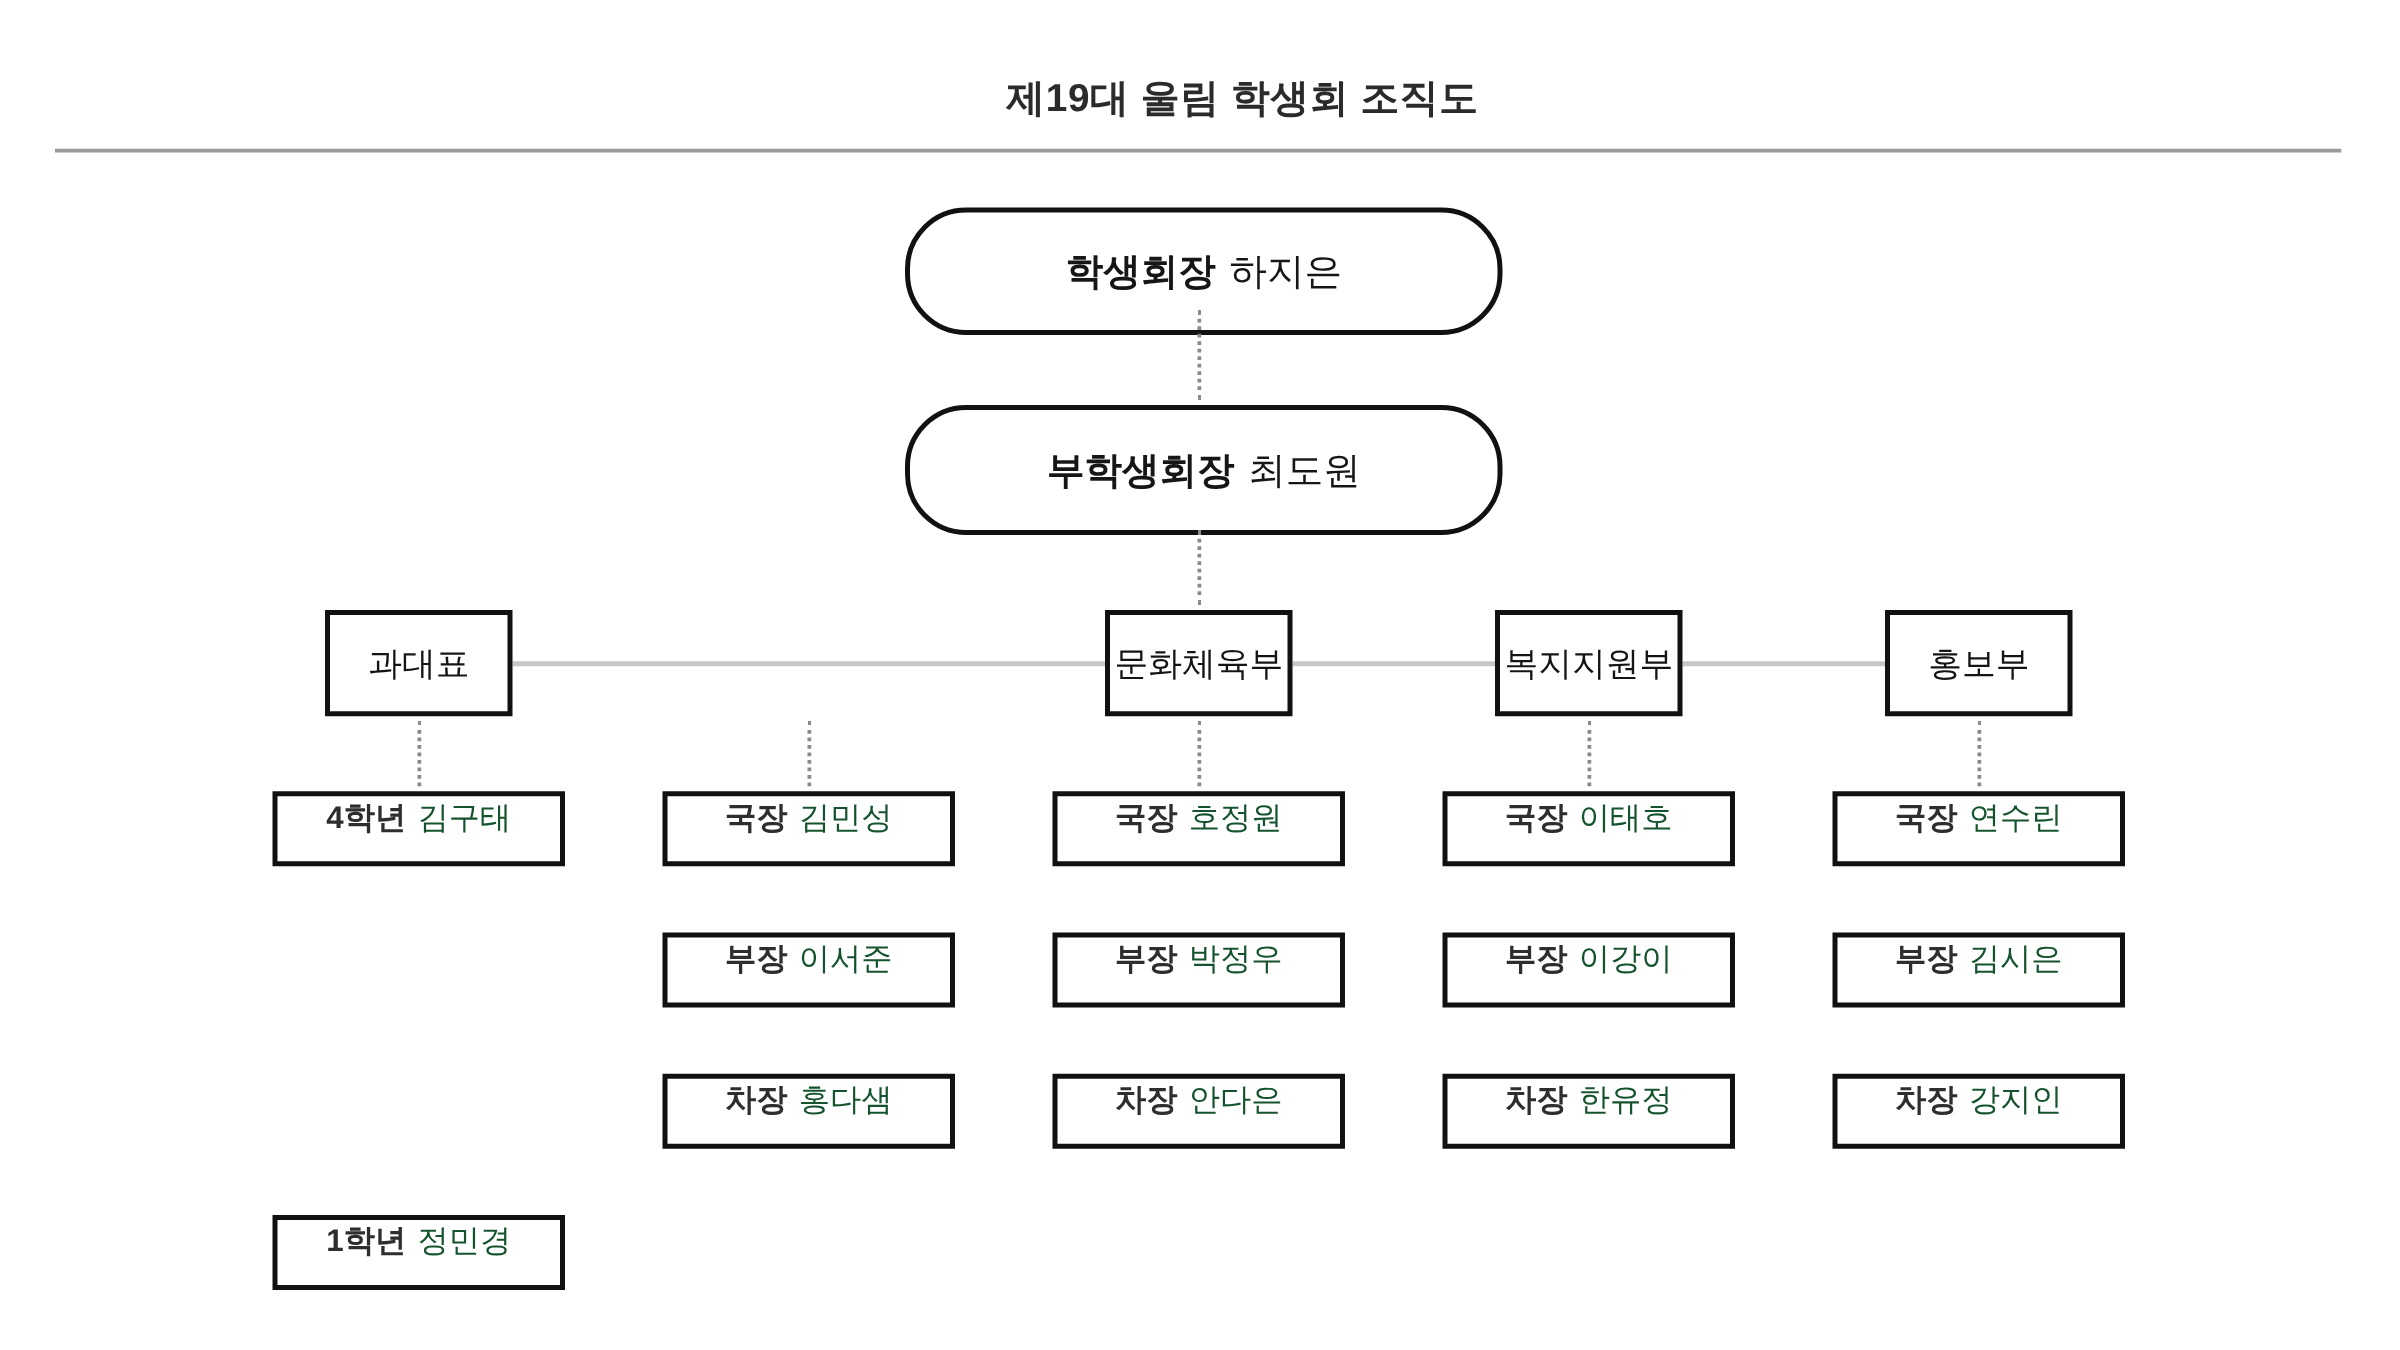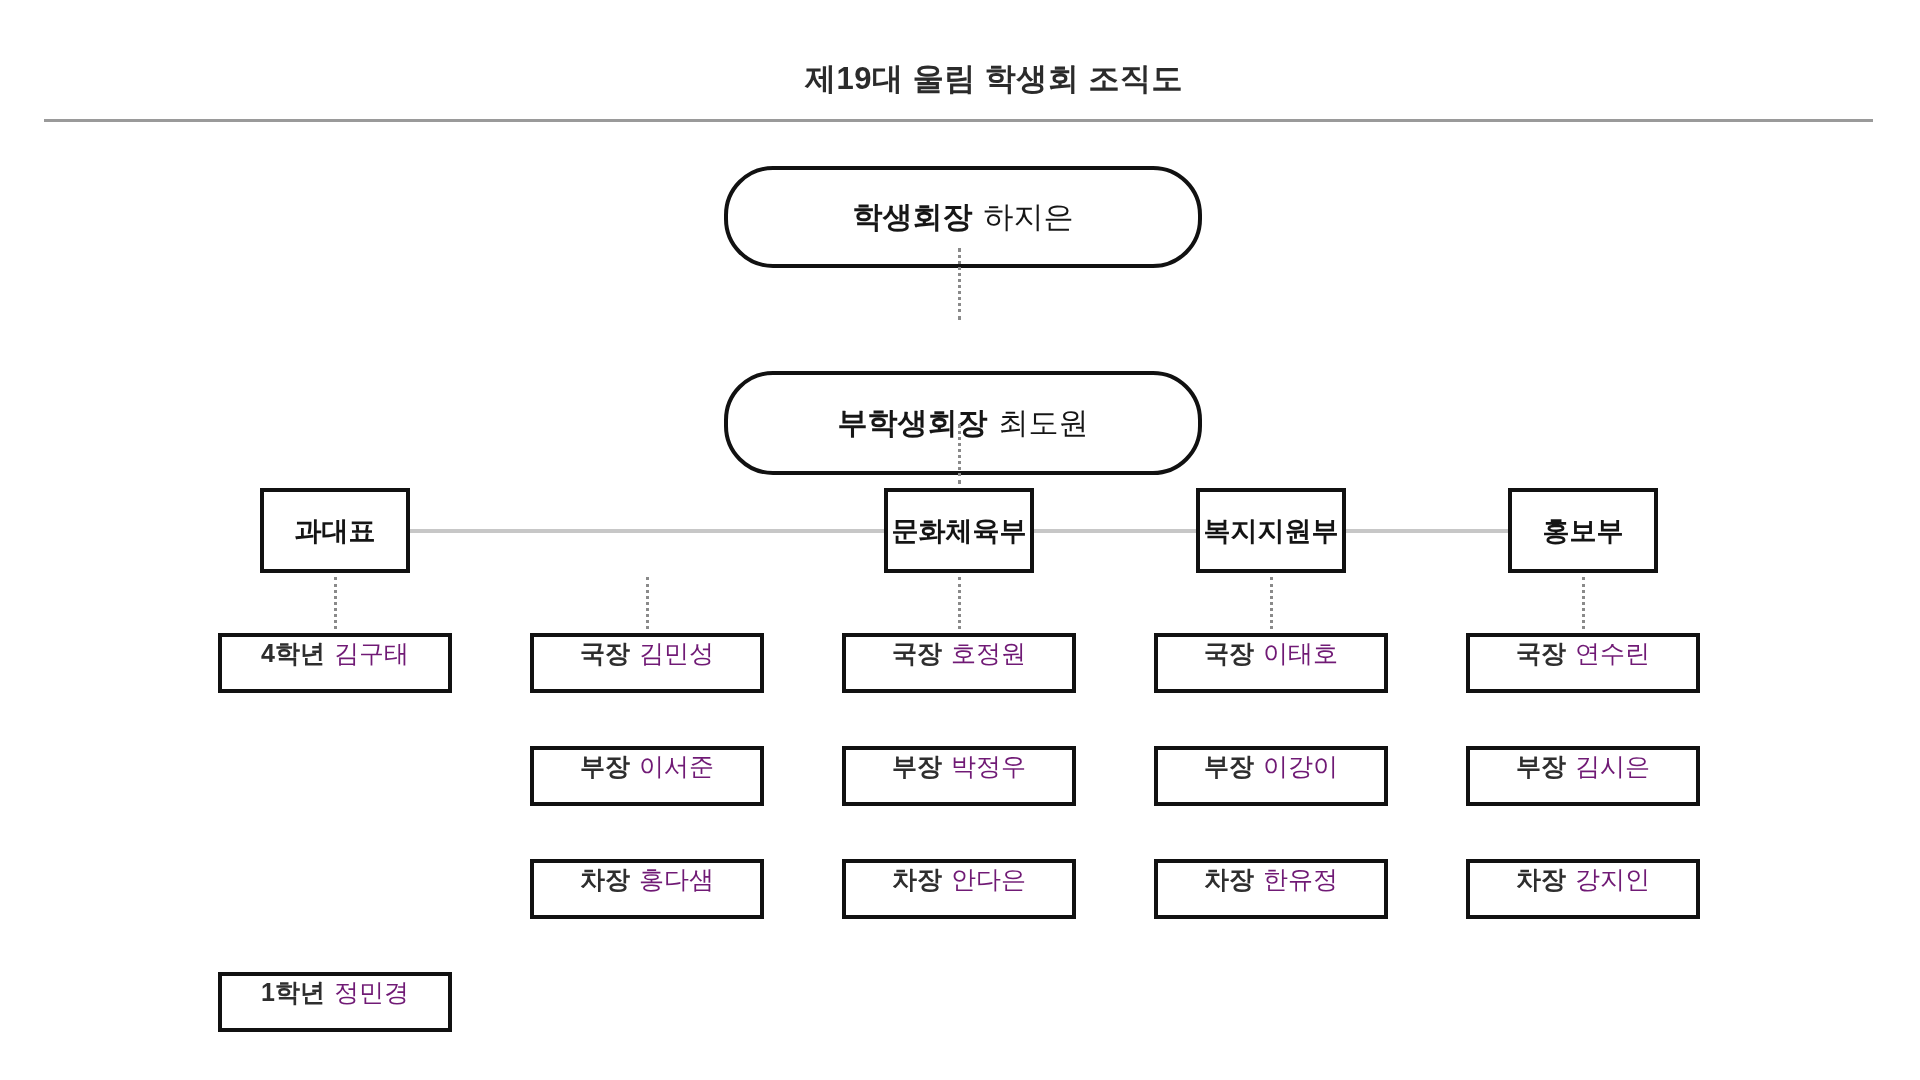--- a/index.html
+++ b/index.html
@@ -23,49 +23,49 @@
   }
   .pill{
     position:absolute;left:724px;width:470px;height:94px;
     border:4px solid #111111;border-radius:49px;background:#ffffff;
     display:flex;align-items:center;justify-content:center;gap:11px;
     font-size:30px;color:#161616;
   }
   .pill .role{font-weight:800;}
   .pill .name{font-weight:500;}
   .pill.president{top:150px;margin-top:16px;}
-  .pill.vicepresident{top:324px;height:96px;margin-top:47px;}
+  .pill.vicepresident{top:324px;height:96px;}
   .vdot{
     position:absolute;width:0;border-left:3px dotted #8a8a8a;z-index:1;
   }
   .conn-p-vp{left:958px;top:248px;height:72px;}
   .conn-vp-row{left:958px;top:424px;height:60px;}
   .conn-dept{top:577px;height:52px;}
   .hline{
     position:absolute;top:529px;left:334px;width:1249px;height:4px;
     background:#c7c7c7;z-index:0;
   }
   .dept{
     position:absolute;top:488px;width:150px;height:85px;
     border:4px solid #111111;background:#ffffff;
     display:flex;align-items:center;justify-content:center;
-    font-size:27px;font-weight:700;color:#141414;
+    font-size:27px;font-weight:400;color:#141414;
     z-index:2;box-sizing:border-box;
   }
   .d1{left:260px}.d2{left:572px}.d3{left:884px}.d4{left:1196px}.d5{left:1508px}
   .x1{left:334px}.x2{left:646px}.x3{left:958px}.x4{left:1270px}.x5{left:1582px}
   .member{
     position:absolute;width:234px;height:60px;
     border:4px solid #111111;background:#ffffff;
     display:flex;align-items:flex-start;justify-content:center;gap:9px;
     font-size:25px;color:#333333;
     z-index:2;box-sizing:border-box;
   }
   .member .role{font-weight:800;color:#2e2e2e;}
-  .member .name{font-weight:400;color:#701a75;}
+  .member .name{font-weight:400;color:#14532d;}
   .c1{left:218px}.c2{left:530px}.c3{left:842px}.c4{left:1154px}.c5{left:1466px}
   .r1{top:633px}.r2{top:746px}.r3{top:859px}.r4{top:972px}
 </style>
 </head>
 <body>
 
 <div class="canvas">
 
   <div class="title">제19대 울림 학생회 조직도</div>
   <div class="divider"></div>

